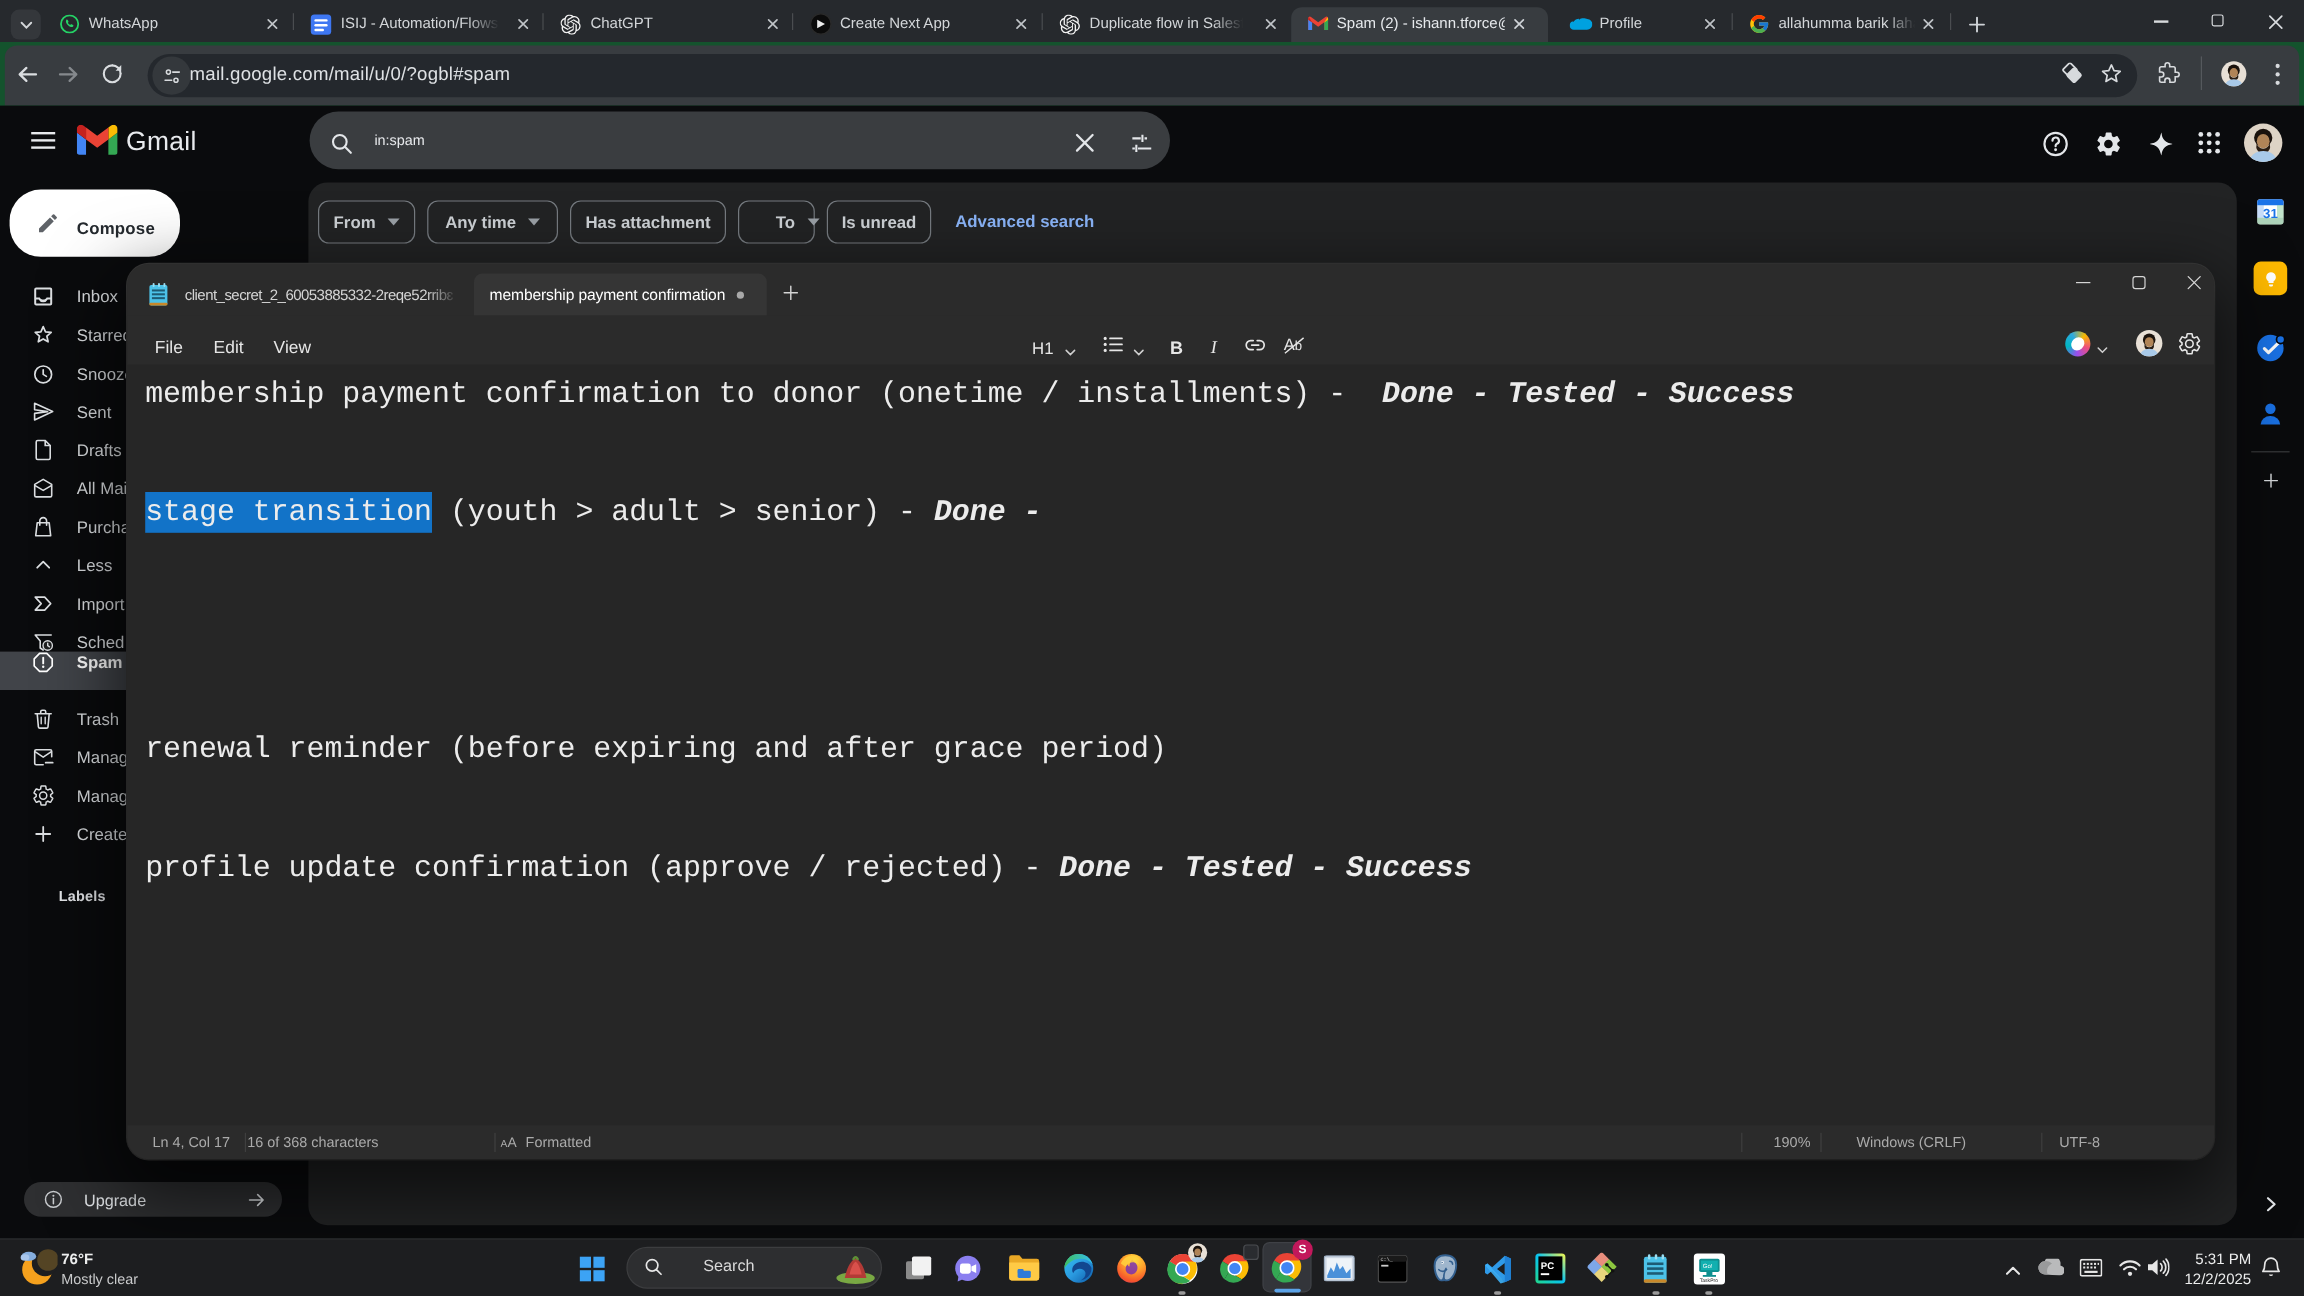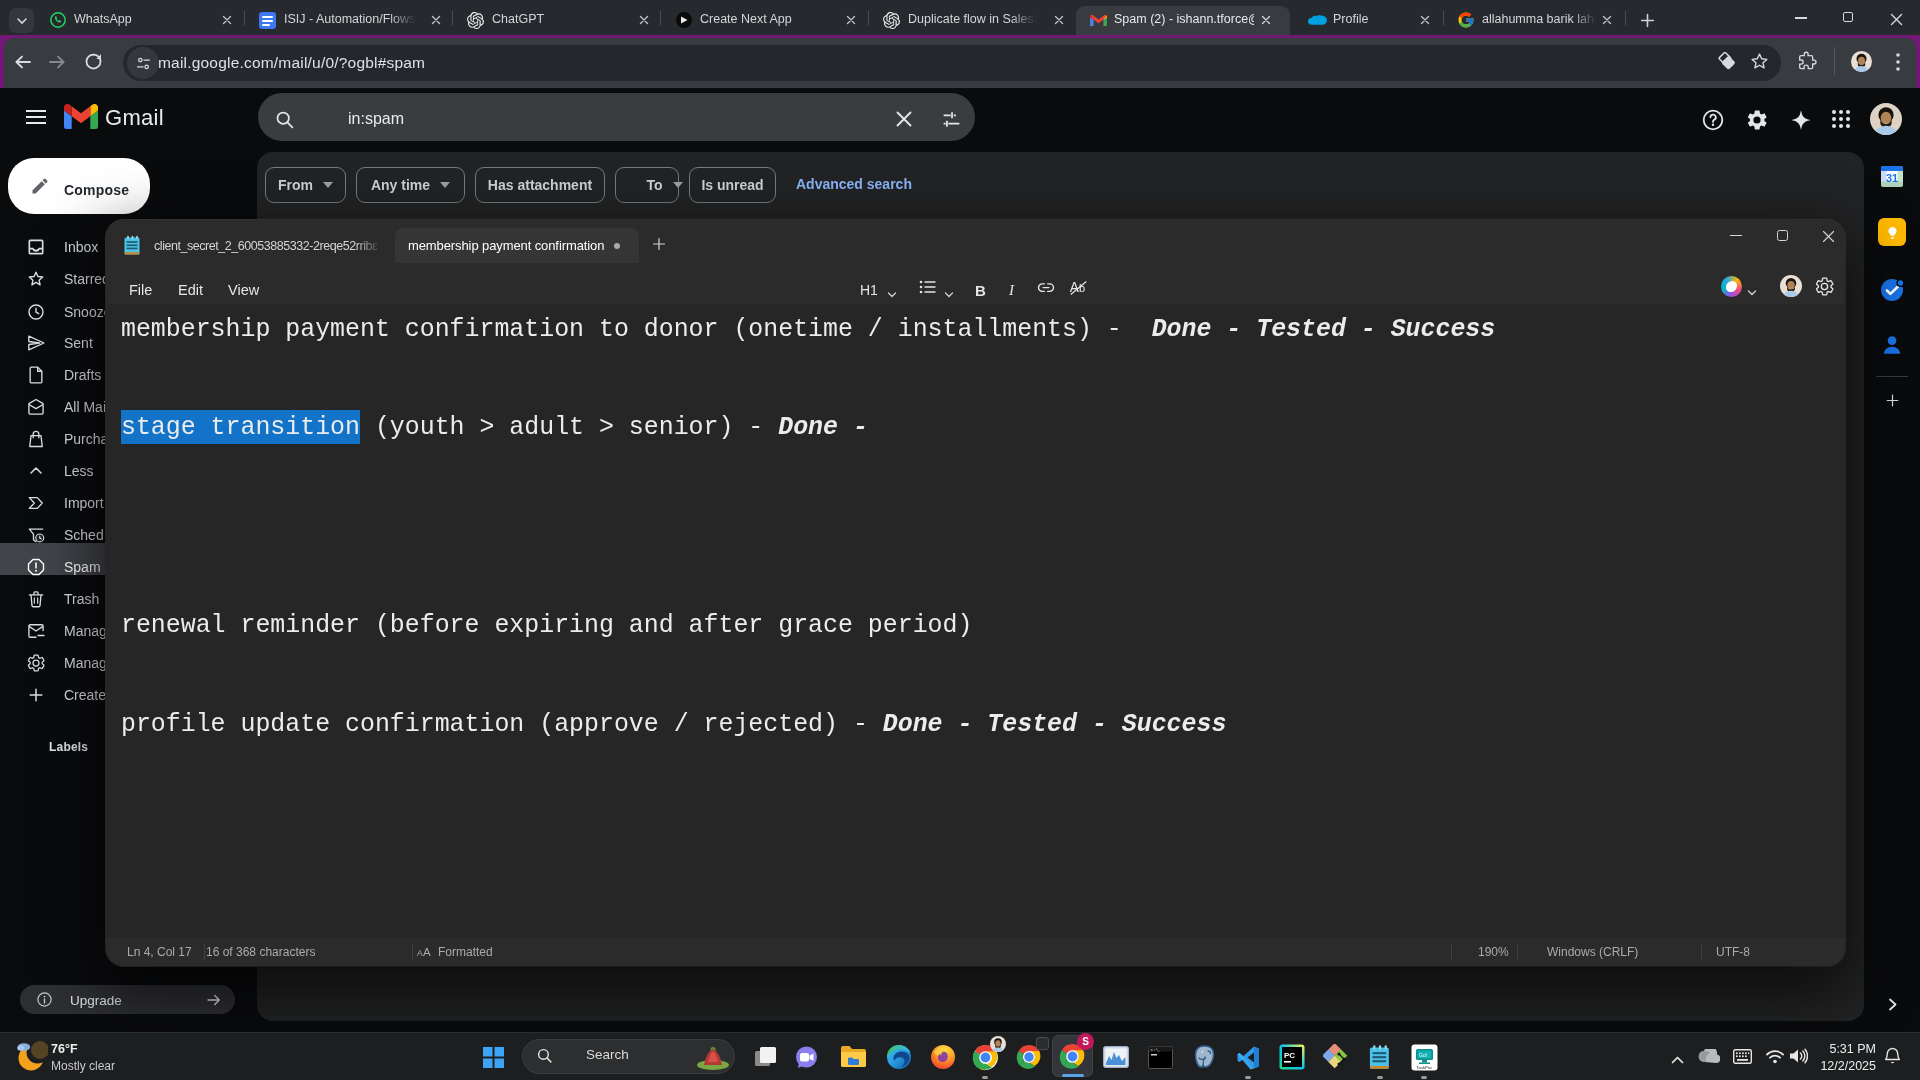--- a/index.html
+++ b/index.html
@@ -1,17 +1,17 @@
 <!DOCTYPE html>
 <html><head>
 <meta charset="utf-8">
 <style>
 * { margin:0; padding:0; box-sizing:border-box; }
 html,body { width:1920px; height:1080px; overflow:hidden; background:#0a0b0d; font-family:"Liberation Sans", sans-serif; }
-#stage { position:absolute; left:0; top:0; width:1920px; height:768px; background:#701a75; }
+#stage { position:absolute; left:0; top:0; width:1920px; height:768px; background:#14532d; }
 .abs { position:absolute; }
 
 
 #tabstrip { position:absolute; left:0; top:0; width:1920px; height:35px; background:#26292d; }
 #toolbar { position:absolute; left:4px; top:38px; width:1912px; height:50px; background:#383c40; border-radius:10px 10px 0 0; }
 .tabtxt { font-size:12.5px; color:#d3d6d9; white-space:nowrap; }
 .tabdiv { position:absolute; top:11px; width:1px; height:14px; background:#4a4d50; }
 #activetab { position:absolute; left:1076px; top:6px; width:214px; height:29px; background:#383c40; border-radius:9px 9px 0 0; }
 #omnibox { position:absolute; left:123px; top:45px; width:1658px; height:36px; background:#24282d; border-radius:18px; }
 .omniurl { position:absolute; left:158px; top:54px; font-size:15.5px; color:#dee1e4; letter-spacing:0.2px; }
@@ -229,21 +229,21 @@
           <path d="M7.7 12.2 V2.2 L17 9.2 L26.3 2.2 V12.2 L17 19.2" fill="#ea4335"></path>
           <path d="M0 3.3 V6.4 L7.7 12.2 V2.2 L5.4 0.6 C3.2 -1.1 0 0.5 0 3.3" fill="#c5221f"></path>
         </svg>
     </div>
     <div class="abs" style="left:105px;top:17px;font-size:22px;color:#e8eaed;letter-spacing:0.3px;">Gmail</div>
 
     <div class="abs" style="left:274px;top:21px;"><svg width="21" height="21" viewBox="0 0 24 24">
           <circle cx="10.5" cy="10.5" r="6.5" stroke="#e3e6e9" stroke-width="2" fill="none"></circle>
           <path d="M15.3 15.3 L21 21" stroke="#e3e6e9" stroke-width="2" stroke-linecap="round"></path>
         </svg></div>
-    <div class="abs" style="left:312px;top:22px;font-size:16px;color:#e8eaed;margin-left:36px;">in:spam</div>
+    <div class="abs" style="left:312px;top:22px;font-size:12px;color:#e8eaed;">in:spam</div>
     <div class="abs" style="left:894px;top:21px;"><svg width="20" height="20" viewBox="0 0 20 20">
           <path d="M3.5 3.5 L16.5 16.5 M16.5 3.5 L3.5 16.5" stroke="#e3e6e9" stroke-width="1.9" stroke-linecap="round"></path>
         </svg></div>
     <div class="abs" style="left:941px;top:21px;"><svg width="21" height="21" viewBox="0 0 24 24" fill="#e3e6e9">
           <path d="M3 6.2 h8 v2 h-8z M14.6 6.2 h2.4 v2 h-2.4z M11.6 3.8 h2 v6.8 h-2z"></path>
           <path d="M3 15.8 h2.4 v2 h-2.4z M8.4 15.8 h12.6 v2 h-12.6z M5.8 13.4 h2 v6.8 h-2z"></path>
         </svg></div>
 
     <div class="abs" style="left:1701px;top:20px;"><svg width="24" height="24" viewBox="0 0 24 24">
           <circle cx="12" cy="12" r="9.3" stroke="#e3e6e9" stroke-width="1.8" fill="none"></circle>
@@ -320,21 +320,21 @@
         </svg>Less</div>
     <div class="navitem" style="top:399px;"><svg class="nico" viewBox="0 0 24 24">
           <path d="M4 5.5 H13.5 L19.5 12 L13.5 18.5 H4 L10 12 Z" stroke="#dcdfe2" stroke-width="1.6" fill="none" stroke-linejoin="round"></path>
         </svg>Import</div>
     <div class="navitem" style="top:431px;"><svg class="nico" viewBox="0 0 24 24">
           <path d="M4 5 H20 M4 5 L9 11 V18 L12 20" stroke="#dcdfe2" stroke-width="1.6" fill="none" stroke-linecap="round" stroke-linejoin="round"></path>
           <circle cx="16.5" cy="15.5" r="4.7" fill="#1f2021" stroke="#dcdfe2" stroke-width="1.4"></circle>
           <path d="M16.5 13.2 V15.7 L18.3 16.8" stroke="#dcdfe2" stroke-width="1.4" fill="none" stroke-linecap="round"></path>
         </svg>Sched</div>
     <div class="abs" style="left:0px;top:455px;width:106px;height:32px;background:#414449;"></div>
-    <div class="navitem" style="top:463px;font-weight:normal;color:#fff;"><svg class="nico" viewBox="0 0 24 24">
+    <div class="navitem" style="top:448px;font-weight:bold;color:#fff;"><svg class="nico" viewBox="0 0 24 24">
           <path d="M8.4 3 h7.2 L21 8.4 v7.2 L15.6 21 H8.4 L3 15.6 V8.4 Z" stroke="#fff" stroke-width="1.7" fill="none" stroke-linejoin="round"></path>
           <path d="M12 7.3 V13" stroke="#fff" stroke-width="1.9" stroke-linecap="round"></path>
           <circle cx="12" cy="16.4" r="1.2" fill="#fff"></circle>
         </svg>Spam</div>
     <div class="navitem" style="top:495px;"><svg class="nico" viewBox="0 0 24 24">
           <path d="M6 7 L7.2 20 a1.5 1.5 0 0 0 1.5 1.3 h6.6 a1.5 1.5 0 0 0 1.5-1.3 L18 7 M4 7 H20 M9.5 7 V5 a1.5 1.5 0 0 1 1.5-1.5 h2 A1.5 1.5 0 0 1 14.5 5 V7" stroke="#dcdfe2" stroke-width="1.6" fill="none" stroke-linecap="round"></path>
           <path d="M10 10.5 V17 M14 10.5 V17" stroke="#dcdfe2" stroke-width="1.4" stroke-linecap="round"></path>
         </svg>Trash</div>
     <div class="navitem" style="top:527px;"><svg class="nico" viewBox="0 0 24 24">
           <path d="M20.5 11.5 V6 a1.5 1.5 0 0 0-1.5-1.5 H5 A1.5 1.5 0 0 0 3.5 6 V18 A1.5 1.5 0 0 0 5 19.5 h7" stroke="#dcdfe2" stroke-width="1.6" fill="none" stroke-linecap="round"></path>

